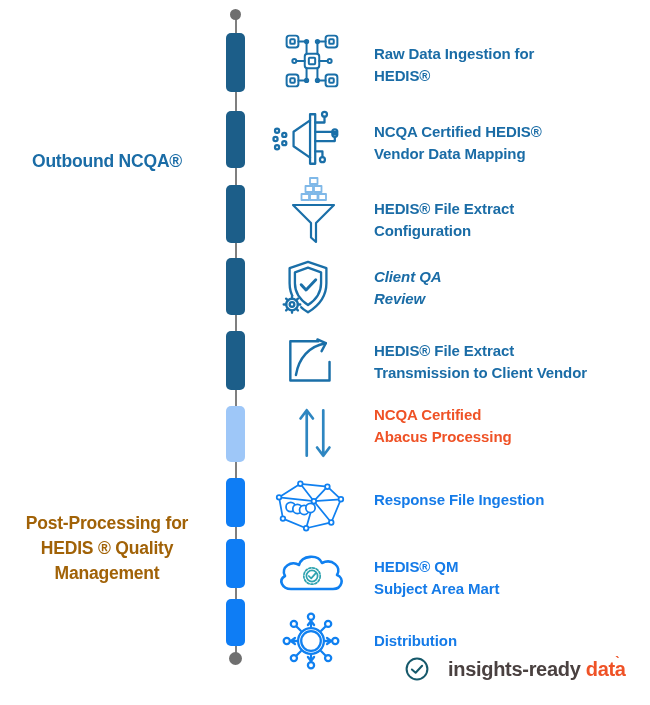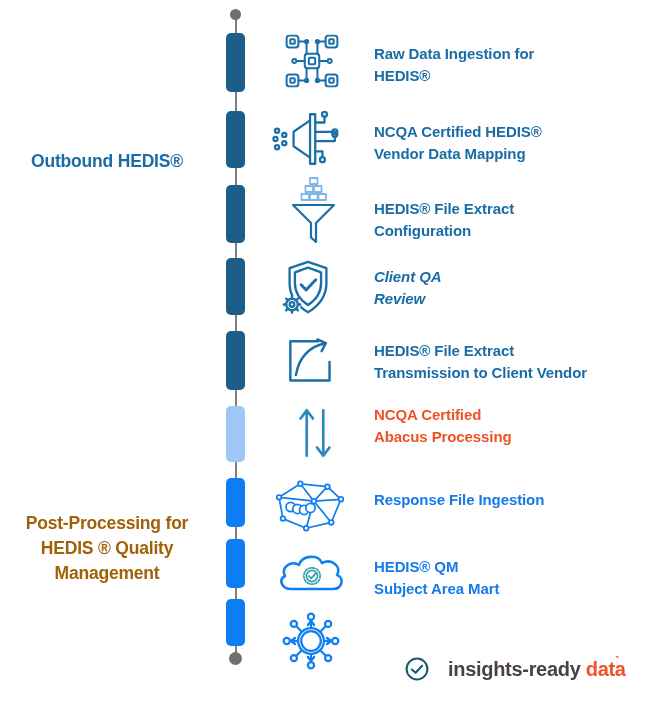--- a/index.html
+++ b/index.html
@@ -33,21 +33,21 @@
   <div class="seg" style="top: 111px; height: 57px; background-color: rgb(28, 94, 137);"></div>
   <div class="seg" style="top: 185px; height: 58px; background-color: rgb(28, 94, 137);"></div>
   <div class="seg" style="top: 258px; height: 57px; background-color: rgb(28, 94, 137);"></div>
   <div class="seg" style="top: 331px; height: 59px; background-color: rgb(28, 94, 137);"></div>
   <div class="seg" style="top: 406px; height: 56px; background-color: rgb(158, 199, 248);"></div>
   <div class="seg" style="top: 478px; height: 49px; background-color: rgb(14, 125, 245);"></div>
   <div class="seg" style="top: 539px; height: 49px; background-color: rgb(14, 125, 245);"></div>
   <div class="seg" style="top: 599px; height: 47px; background-color: rgb(14, 125, 245);"></div>
 
   <div class="side-label" style="top: 149px; color: rgb(26, 108, 166);">
-    <div>Outbound HEDIS®</div>
+    <div>Outbound NCQA®</div>
   </div>
   <div class="side-label" style="top: 511px; color: #a16207;">
     <div>Post-Processing for</div>
     <div>HEDIS ® Quality</div>
     <div>Management</div>
   </div>
 
   <div class="icon" style="left: 281px; top: 32px; width: 62px; height: 58px; color: rgb(26, 111, 168);">
     <svg viewBox="0 0 64 64" fill="none" stroke="currentColor" stroke-width="2.2" stroke-linecap="round">
       <rect x="4" y="4" width="13" height="13" rx="3"></rect>
@@ -212,20 +212,24 @@
       <path d="M41.9 41.9 L45.8 45.8"></path>
         <circle cx="48.6" cy="48.6" r="3"></circle>
       <path d="M22.1 41.9 L18.2 45.8"></path>
         <circle cx="15.4" cy="48.6" r="3"></circle>
       <path d="M22.1 22.1 L18.2 18.2"></path>
         <circle cx="15.4" cy="15.4" r="3"></circle>
       <path d="M41.9 22.1 L45.8 18.2"></path>
         <circle cx="48.6" cy="15.4" r="3"></circle>
     </svg>
   </div>
+  <div class="step-label" style="top: 630px; color: rgb(21, 123, 232);">
+    <div>Distribution</div>
+    <div></div>
+  </div>
 
   <div class="logo">
     <span style="color: rgb(22, 89, 107);">
       <svg viewBox="0 0 28 28" fill="none" stroke="currentColor" stroke-width="2.2" stroke-linecap="round" stroke-linejoin="round">
         <circle cx="14" cy="14" r="11.2"></circle>
         <polyline points="8.5,14.5 12.5,18 19.5,10.5"></polyline>
       </svg>
     </span>
     <span class="logo-text">
       <span style="color: rgb(74, 65, 64);">insights-ready</span><span> </span><span style="color: rgb(239, 82, 38);">data</span><span class="accent" style="color: rgb(239, 82, 38);">ˋ</span>

